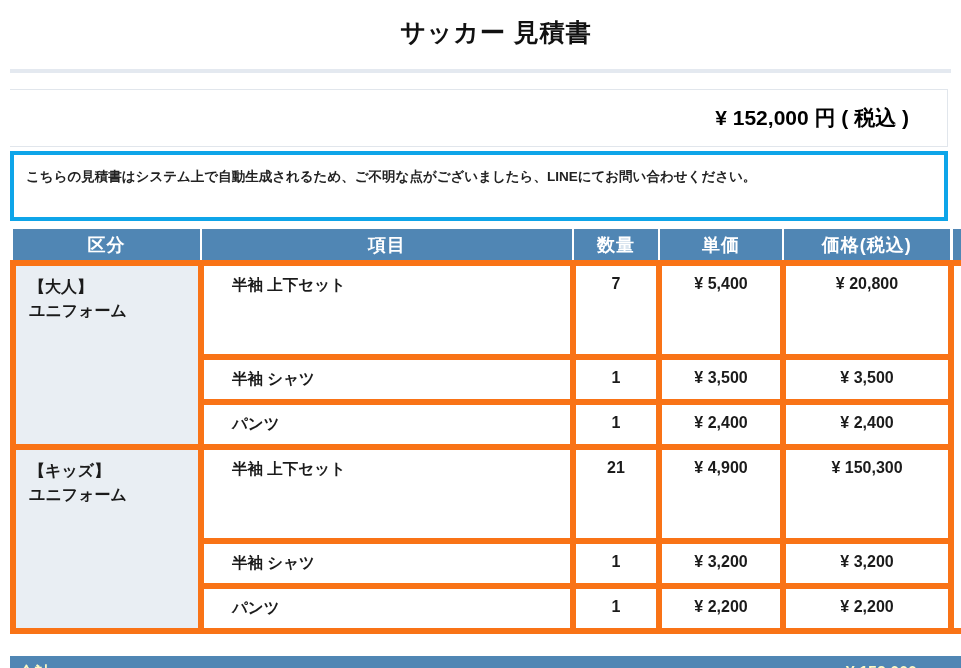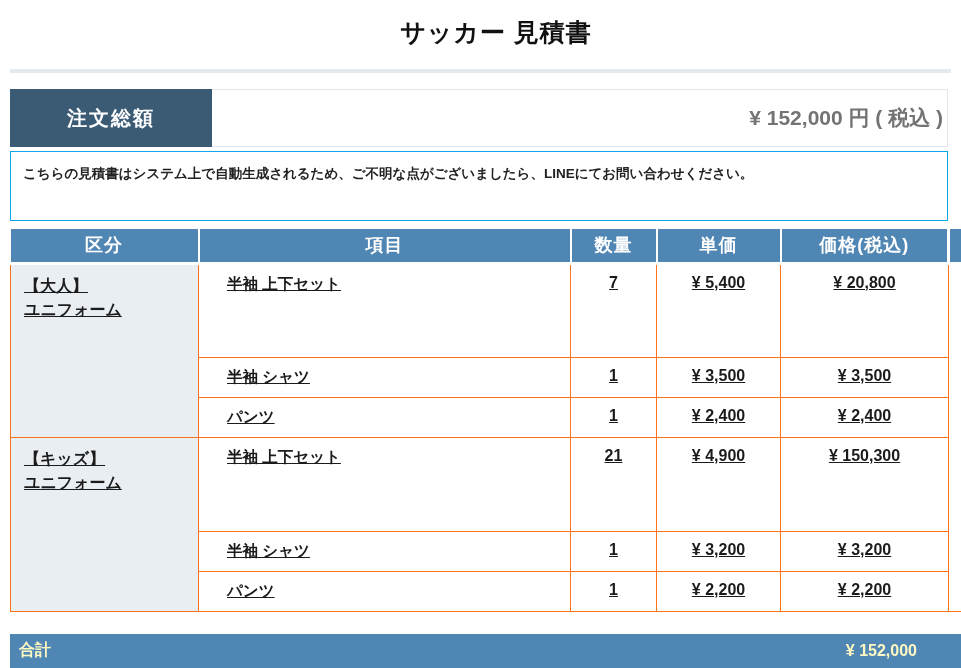--- a/index.html
+++ b/index.html
@@ -40,29 +40,29 @@
     justify-content: center;
     letter-spacing: 2px;
   }
   .summary-amount {
     flex: 1;
     border: 1px solid #e1e6ec;
     border-left: none;
     display: flex;
     align-items: center;
     justify-content: flex-end;
-    padding-right: 4px;
+    padding-right: 38px;
     font-size: 21px;
-    color: #737373;
+    color: #000000;
   }
   .notice-box {
     margin: 4px 0 0 10px;
     width: 938px;
     height: 70px;
-    border: 1px solid #0ea5e9;
+    border: 4px solid #0ea5e9;
     padding: 11px 12px;
     font-size: 13.5px;
     line-height: 22px;
     color: #222;
   }
   table.quote-table {
     margin: 8px 0 0 10px;
     width: 951px;
     border-collapse: collapse;
     table-layout: fixed;
@@ -73,26 +73,25 @@
     font-size: 18px;
     height: 34px;
     border-bottom: 3px solid #ffffff;
     border-left: 2px solid #ffffff;
     font-weight: 700;
     letter-spacing: 1px;
   }
   .quote-table th:first-child { border-left: none; }
   .quote-table th.spacer-col { border-left: 3px solid #ffffff; }
   .quote-table td {
-    border: 1px solid #f97316;
+    border: 6px solid #f97316;
     vertical-align: top;
     font-size: 15.5px;
     padding: 9px 10px;
     background: #ffffff;
-    text-decoration: underline;
   }
   .quote-table td.cat {
     background: #e9eef3;
     white-space: pre-line;
     line-height: 24px;
     padding-left: 13px;
     font-size: 16px;
   }
   .quote-table td.item { padding-left: 28px; font-size: 15.5px; }
   .quote-table td.num  { text-align: center; font-size: 16px; }
@@ -119,21 +118,20 @@
   }
 </style>
 </head>
 <body>
 
 <h1 class="page-title">サッカー 見積書</h1>
 
 <div class="title-divider"></div>
 
 <div class="summary-row">
-  <div class="summary-label">注文総額</div>
   <div class="summary-amount">¥ 152,000 円 ( 税込 )</div>
 </div>
 
 <div class="notice-box">
   <div>こちらの見積書はシステム上で自動生成されるため、ご不明な点がございましたら、LINEにてお問い合わせください。</div>
 </div>
 
 <table class="quote-table">
   <colgroup>
     <col style="width:188px">

